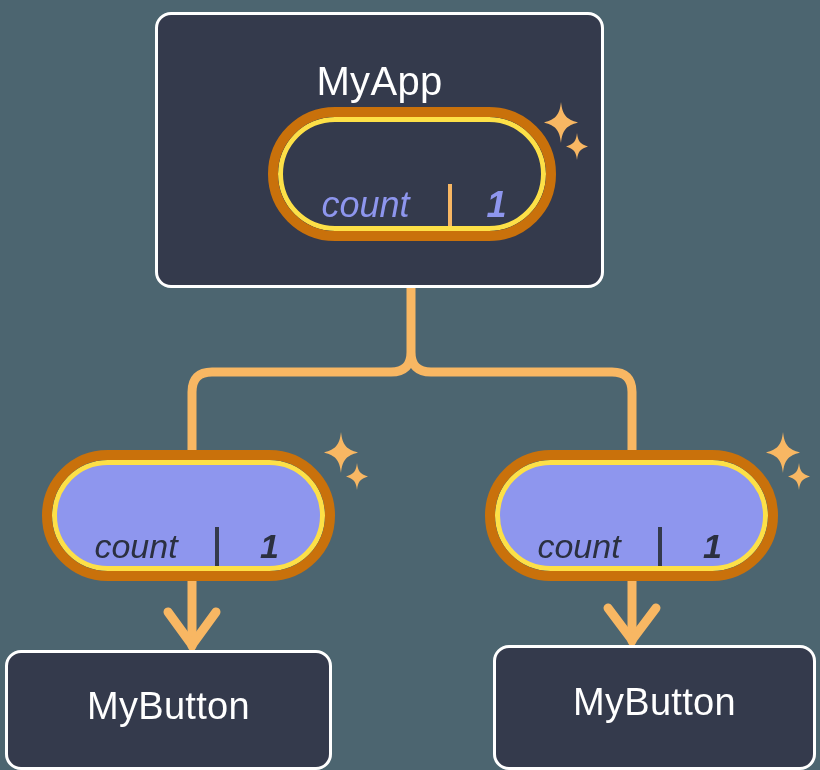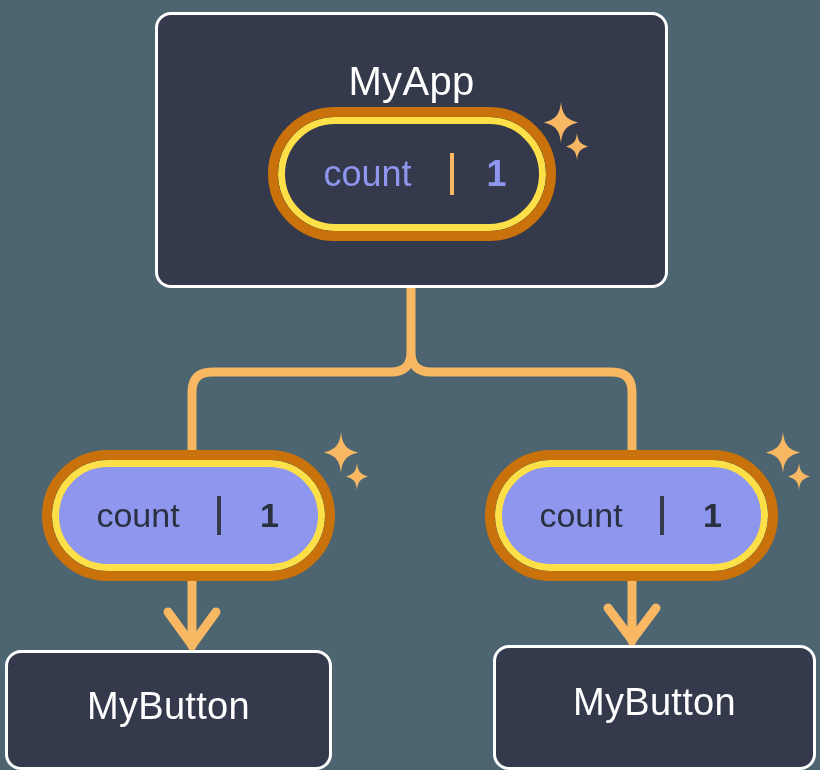--- a/index.html
+++ b/index.html
@@ -36,21 +36,21 @@
     position: absolute;
     left: 0;
     right: 0;
     text-align: center;
     color: #FFFFFF;
     font-weight: 400;
     letter-spacing: 0.3px;
     white-space: nowrap;
   }
 
-  #myapp-box   { left: 155px; top: 12px;  width: 513px; height: 276px; }
+  #myapp-box   { left: 155px; top: 12px;  width: 449px; height: 276px; }
   #myapp-title { top: 44px; font-size: 40px; }
 
   #mybutton-box-left  { left: 5px;   top: 650px; width: 327px; height: 120px; }
   #mybutton-box-right { left: 493px; top: 645px; width: 323px; height: 125px; }
   .mybutton-title { font-size: 38px; text-align: center; }
   #mybutton-box-left  .mybutton-title { top: 32px; }
   #mybutton-box-right .mybutton-title { top: 33px; }
 
   
   .pill {
@@ -58,25 +58,26 @@
     box-sizing: border-box;
     border-radius: 999px;
     border: 10px solid #C9710B;
     display: flex;
     align-items: stretch;
     overflow: hidden;
   }
   .pill-inner {
     flex: 1 1 auto;
     display: flex;
-    align-items: center;
+    align-items: flex-end;
     box-sizing: border-box;
-    border: 7px solid #fde047;
+    border: 5px solid #fde047;
     border-radius: 999px;
     overflow: hidden;
+    font-style: italic;
   }
   .pill-key, .pill-val {
     display: flex;
     align-items: center;
     justify-content: center;
     box-sizing: border-box;
     white-space: nowrap;
   }
   .pill-key { flex: 0 0 auto; }
   .pill-val { flex: 1 1 auto; font-weight: 700; }

